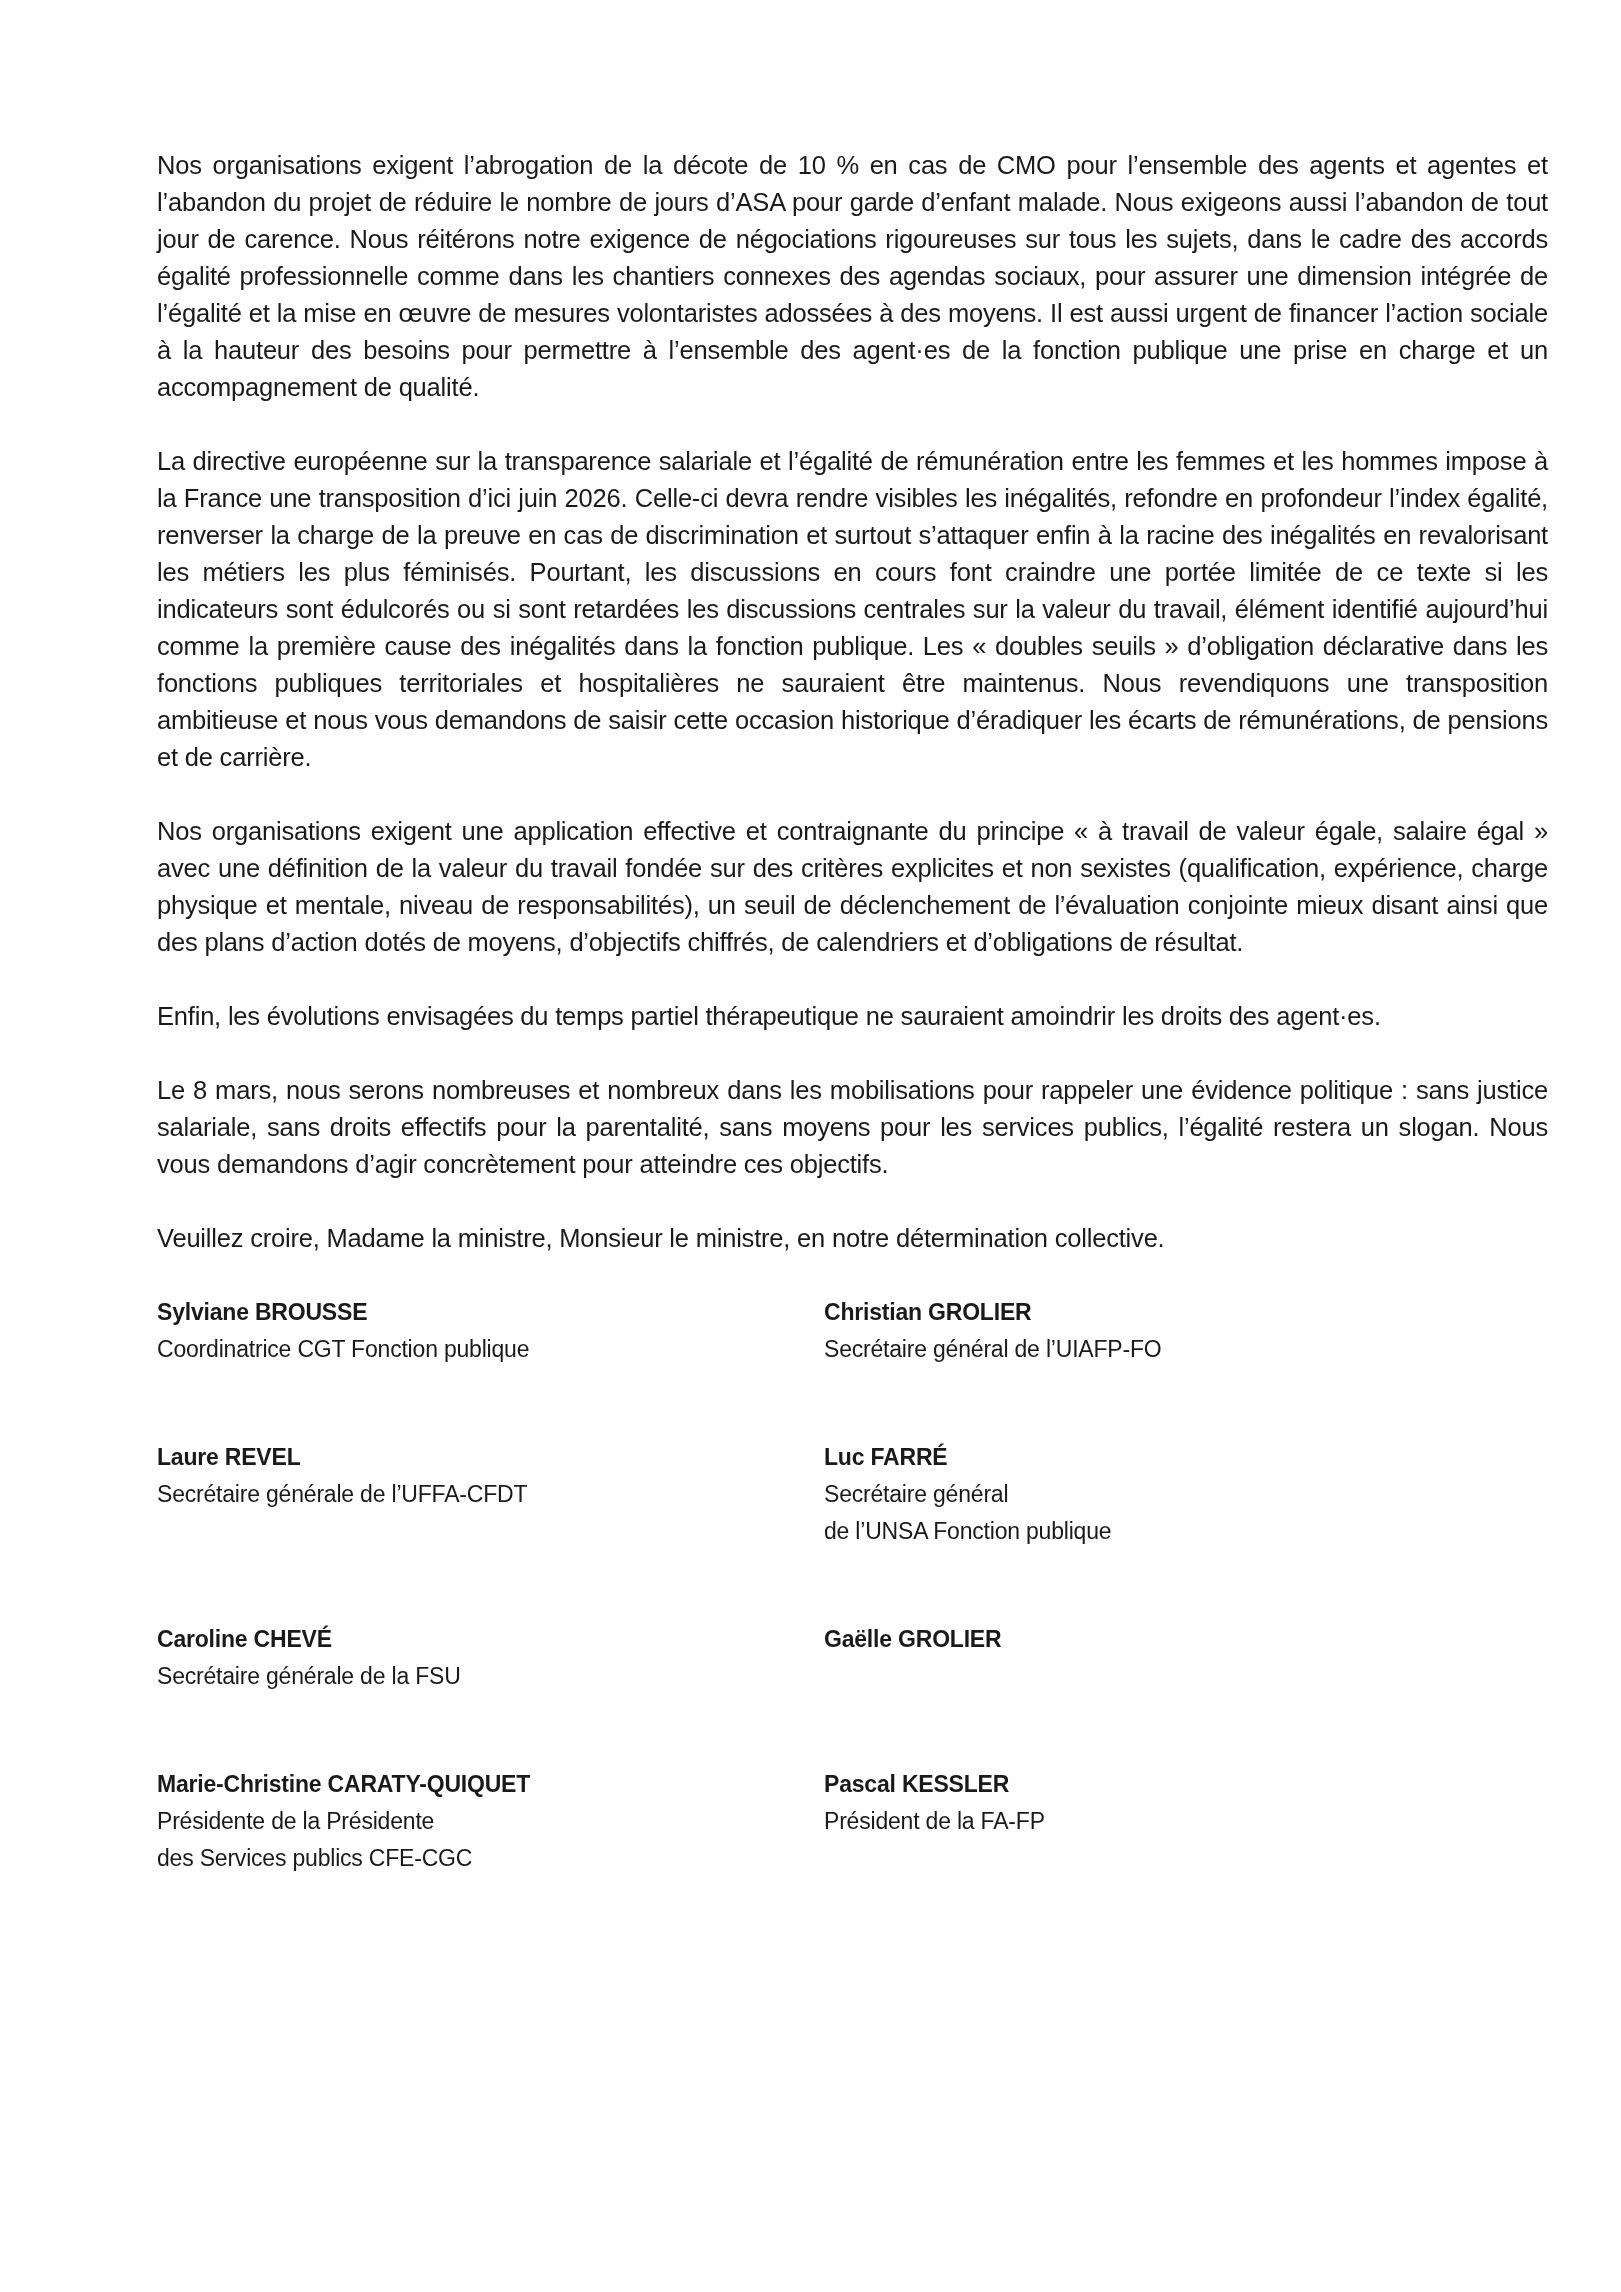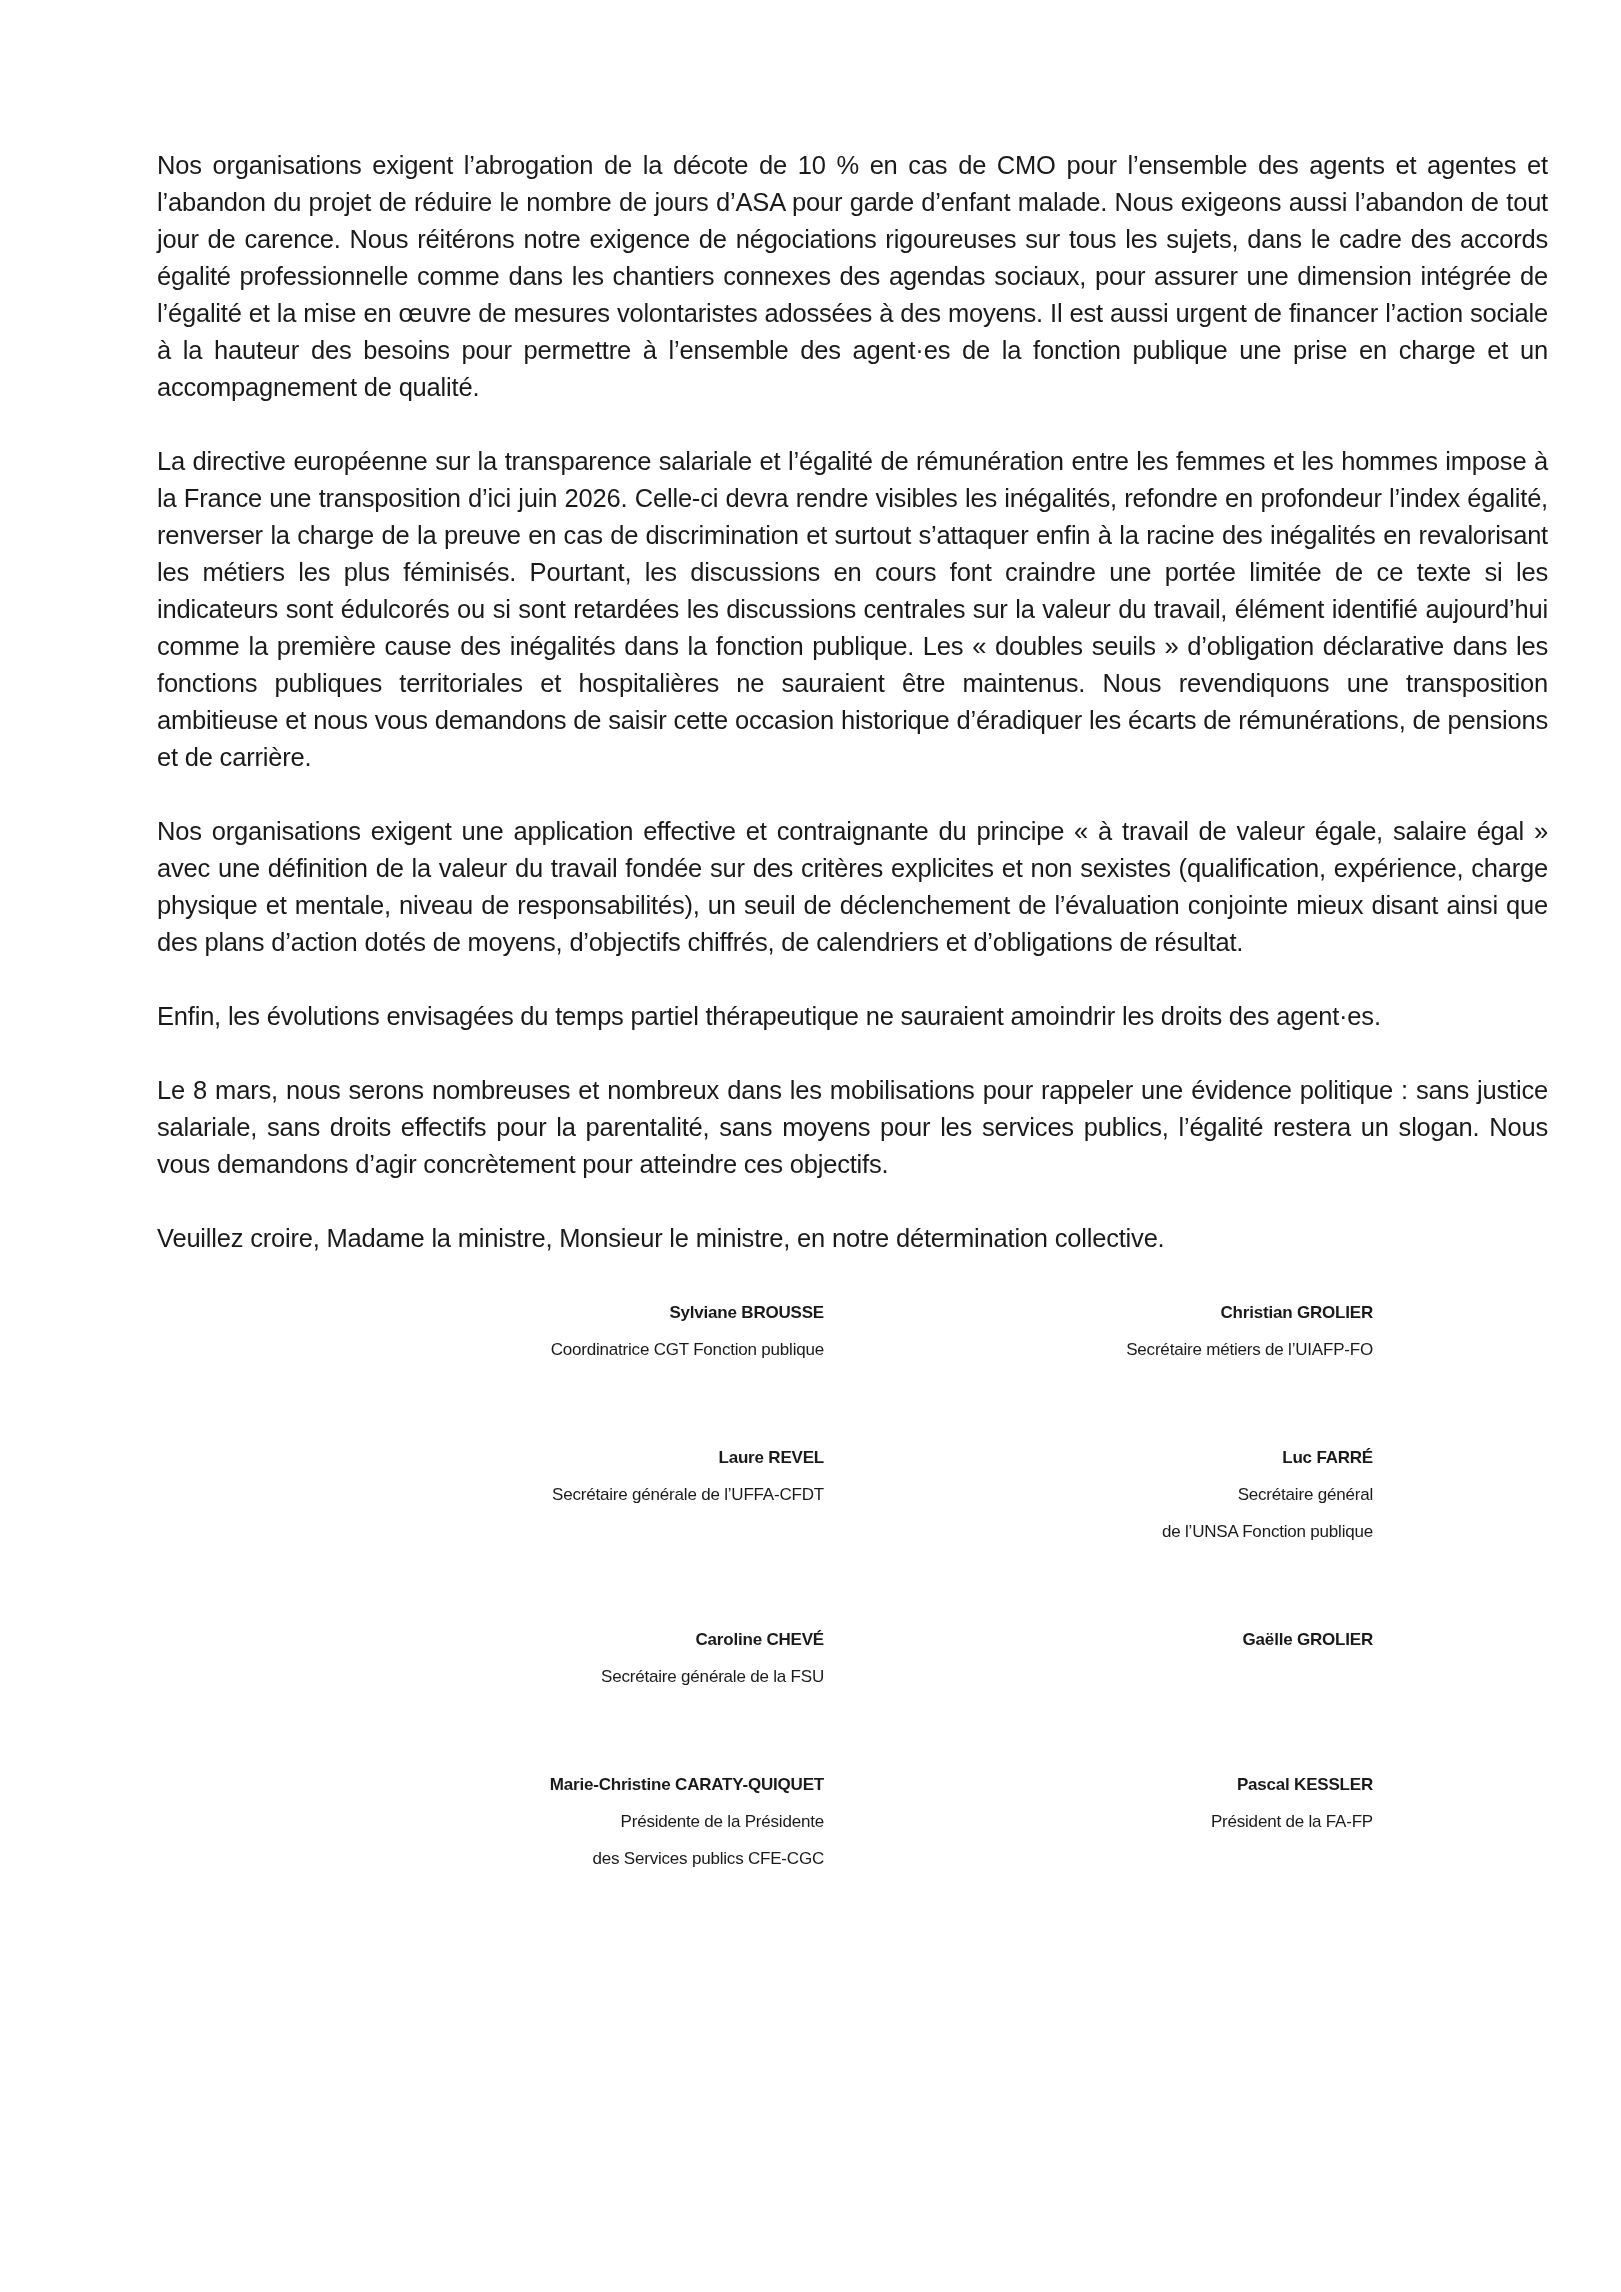--- a/index.html
+++ b/index.html
@@ -30,22 +30,22 @@
     margin-top: 29px;
   }
   .sig-row {
     display: grid;
     grid-template-columns: 667px 549px;
     margin-bottom: 71px;
   }
   .sig-row.gap-lg {
   }
   .sig {
-    text-align: right;
-    font-size: 17px;
+    text-align: left;
+    font-size: 23px;
     line-height: 37px;
   }
   .sig-name {
     font-weight: 700;
   }
   .sig-title {
     white-space: pre-line;
   }
 </style>
 </head>
@@ -64,21 +64,21 @@
 
   <div class="signatures">
 
     <div class="sig-row">
       <div class="sig">
         <div class="sig-name">Sylviane BROUSSE</div>
         <div class="sig-title">Coordinatrice CGT Fonction publique</div>
       </div>
       <div class="sig">
         <div class="sig-name">Christian GROLIER</div>
-        <div class="sig-title">Secrétaire métiers de l’UIAFP-FO</div>
+        <div class="sig-title">Secrétaire général de l’UIAFP-FO</div>
       </div>
     </div>
 
     <div class="sig-row">
       <div class="sig">
         <div class="sig-name">Laure REVEL</div>
         <div class="sig-title">Secrétaire générale de l’UFFA-CFDT</div>
       </div>
       <div class="sig">
         <div class="sig-name">Luc FARRÉ</div>

